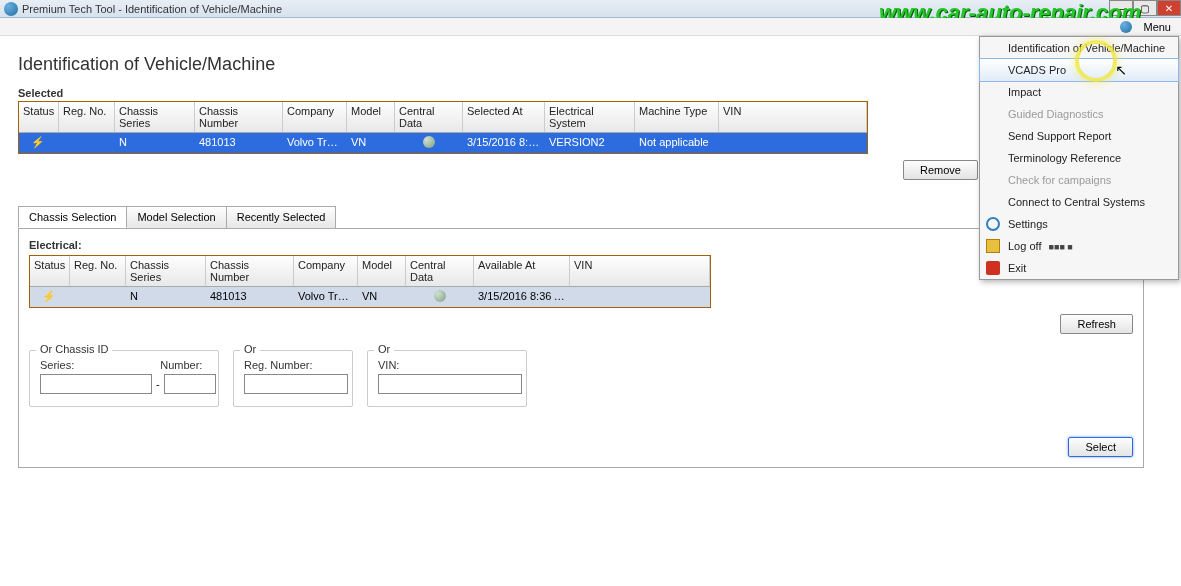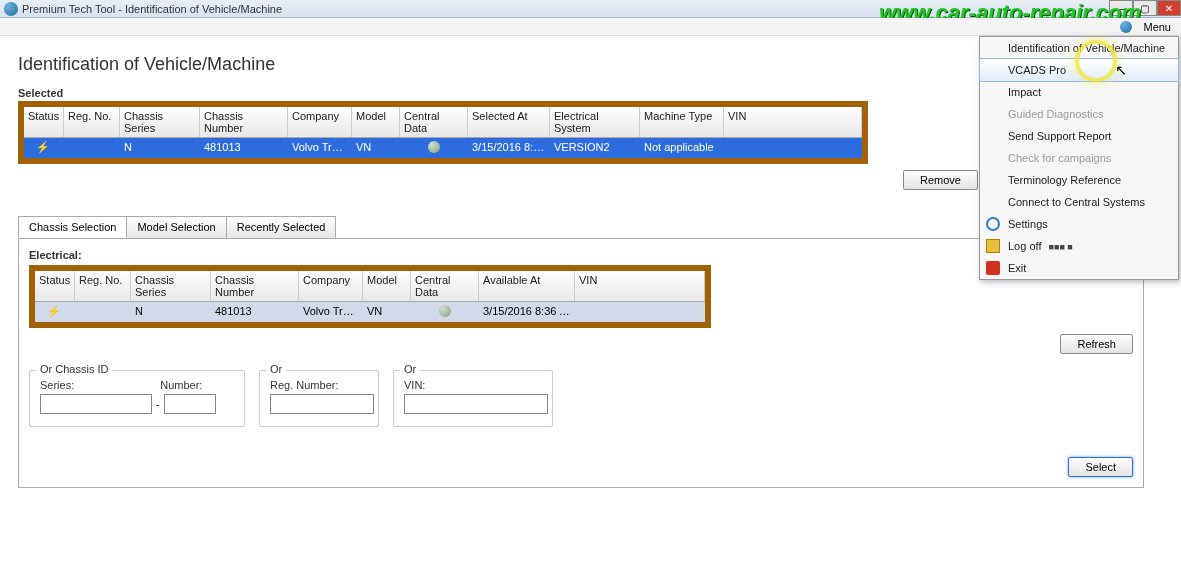--- a/index.html
+++ b/index.html
@@ -10,21 +10,21 @@
 .winbtns { position: absolute; top:0; right:0; display:flex; }
 .winbtn { width:24px; height:16px; border:1px solid #888; background:#e8e8e8; display:flex; align-items:center; justify-content:center; font-size:10px; }
 .winbtn.close{ background:#d04030; color:#fff; }
 .watermark { position:absolute; top:0; right:40px; color:#26c62a; font-weight:bold; font-size:22px; font-style:italic; text-shadow:1px 1px 0 #0a5a0a; z-index:5; pointer-events:none; }
 .menubar { height: 18px; display:flex; justify-content:flex-end; align-items:center; padding-right:6px; background:#f4f4f4; border-bottom:1px solid #ddd; position:relative; z-index:30;}
 .menubtn { display:flex; align-items:center; gap:11px; cursor:pointer; padding:1px 4px; }
 .menubtn-icon{ width:12px; height:12px; border-radius:50%; background:radial-gradient(circle at 30% 30%,#6ab0e0,#2070a0); }
 .content{ padding:18px; position:relative; }
 h1{ font-size:18px; font-weight:normal; color:#333; margin-bottom:12px; }
 .section-label{ font-weight:bold; color:#333; margin-bottom:2px; font-size:11px; }
-.grid{ border:6px solid #a16207; background:#5eead4; position:relative; }
+.grid{ border:1px solid #a16207; background:#5eead4; position:relative; }
 .grid-header{ display:flex; background:linear-gradient(#fefefe,#e8e8e8); border-bottom:1px solid #aaa; }
 .grid-header .cell{ padding:3px 4px; border-right:1px solid #ccc; color:#222; font-size:11px; }
 .grid-row{ display:flex; }
 .grid-row.selected{ background:#2d6cdf; color:#fff; }
 .grid-row.alt{ background:#d0dae8; }
 .grid-row .cell{ padding:3px 4px; border-right:1px solid rgba(255,255,255,0); font-size:11px; overflow:hidden; text-overflow:ellipsis; white-space:nowrap; }
 .grid-body{ min-height:18px; }
 .btn{ background:linear-gradient(#fdfdfd,#e4e4e4); border:1px solid #888; padding:3px 16px; font-size:11px; border-radius:2px; cursor:pointer; }
 .btn.primary{ border:1px solid #2d6cdf; box-shadow:0 0 3px #6aa0f0; }
 .btn-row{ display:flex; justify-content:flex-end; margin-top:6px; }
@@ -139,21 +139,21 @@
           <div class="cell" style="width:96px">3/15/2016 8:36 AM</div>
           <div class="cell" style="flex:1"></div>
         </div>
       </div>
     </div>
     <div class="btn-row">
       <button class="btn">Refresh</button>
     </div>
 
     <div class="fieldgroup">
-      <div class="fg-box" style="width:216px">
+      <div class="fg-box" style="width:190px">
         <div class="fg-title">Or Chassis ID</div>
         <div style="display:flex;gap:30px;">
           <span class="fld-label">Series:</span>
           <span class="fld-label" style="margin-left:56px">Number:</span>
         </div>
         <div style="display:flex;align-items:center;gap:4px;margin-top:3px;">
           <input class="fld-input" style="width: 112px;">
           <span>-</span>
           <input class="fld-input" style="width: 52px;">
         </div>
@@ -175,22 +175,22 @@
     </div>
   </div>
 </div>
 
 <div class="menu-popup">
   <div class="menu-item"><span>Identification of Vehicle/Machine</span></div>
   <div class="menu-item highlight"><span>VCADS Pro</span></div>
   <div class="menu-item"><span>Impact</span></div>
   <div class="menu-item disabled"><span>Guided Diagnostics</span></div>
   <div class="menu-item"><span>Send Support Report</span></div>
+  <div class="menu-item"><span>Terminology Reference</span></div>
   <div class="menu-item disabled"><span>Check for campaigns</span></div>
-  <div class="menu-item"><span>Terminology Reference</span></div>
   <div class="menu-item"><span>Connect to Central Systems</span></div>
   <div class="menu-item">
     <span class="mi-icon" style="border-radius:50%;border:2px solid #3080c0;"></span>
     <span>Settings</span>
   </div>
   <div class="menu-item">
     <span class="mi-icon" style="background:#e8c040;border:1px solid #b08000;"></span>
     <span>Log off</span>
     <span style="margin-left:4px;font-size:9px;color:#444">■■■   ■</span>
   </div>

